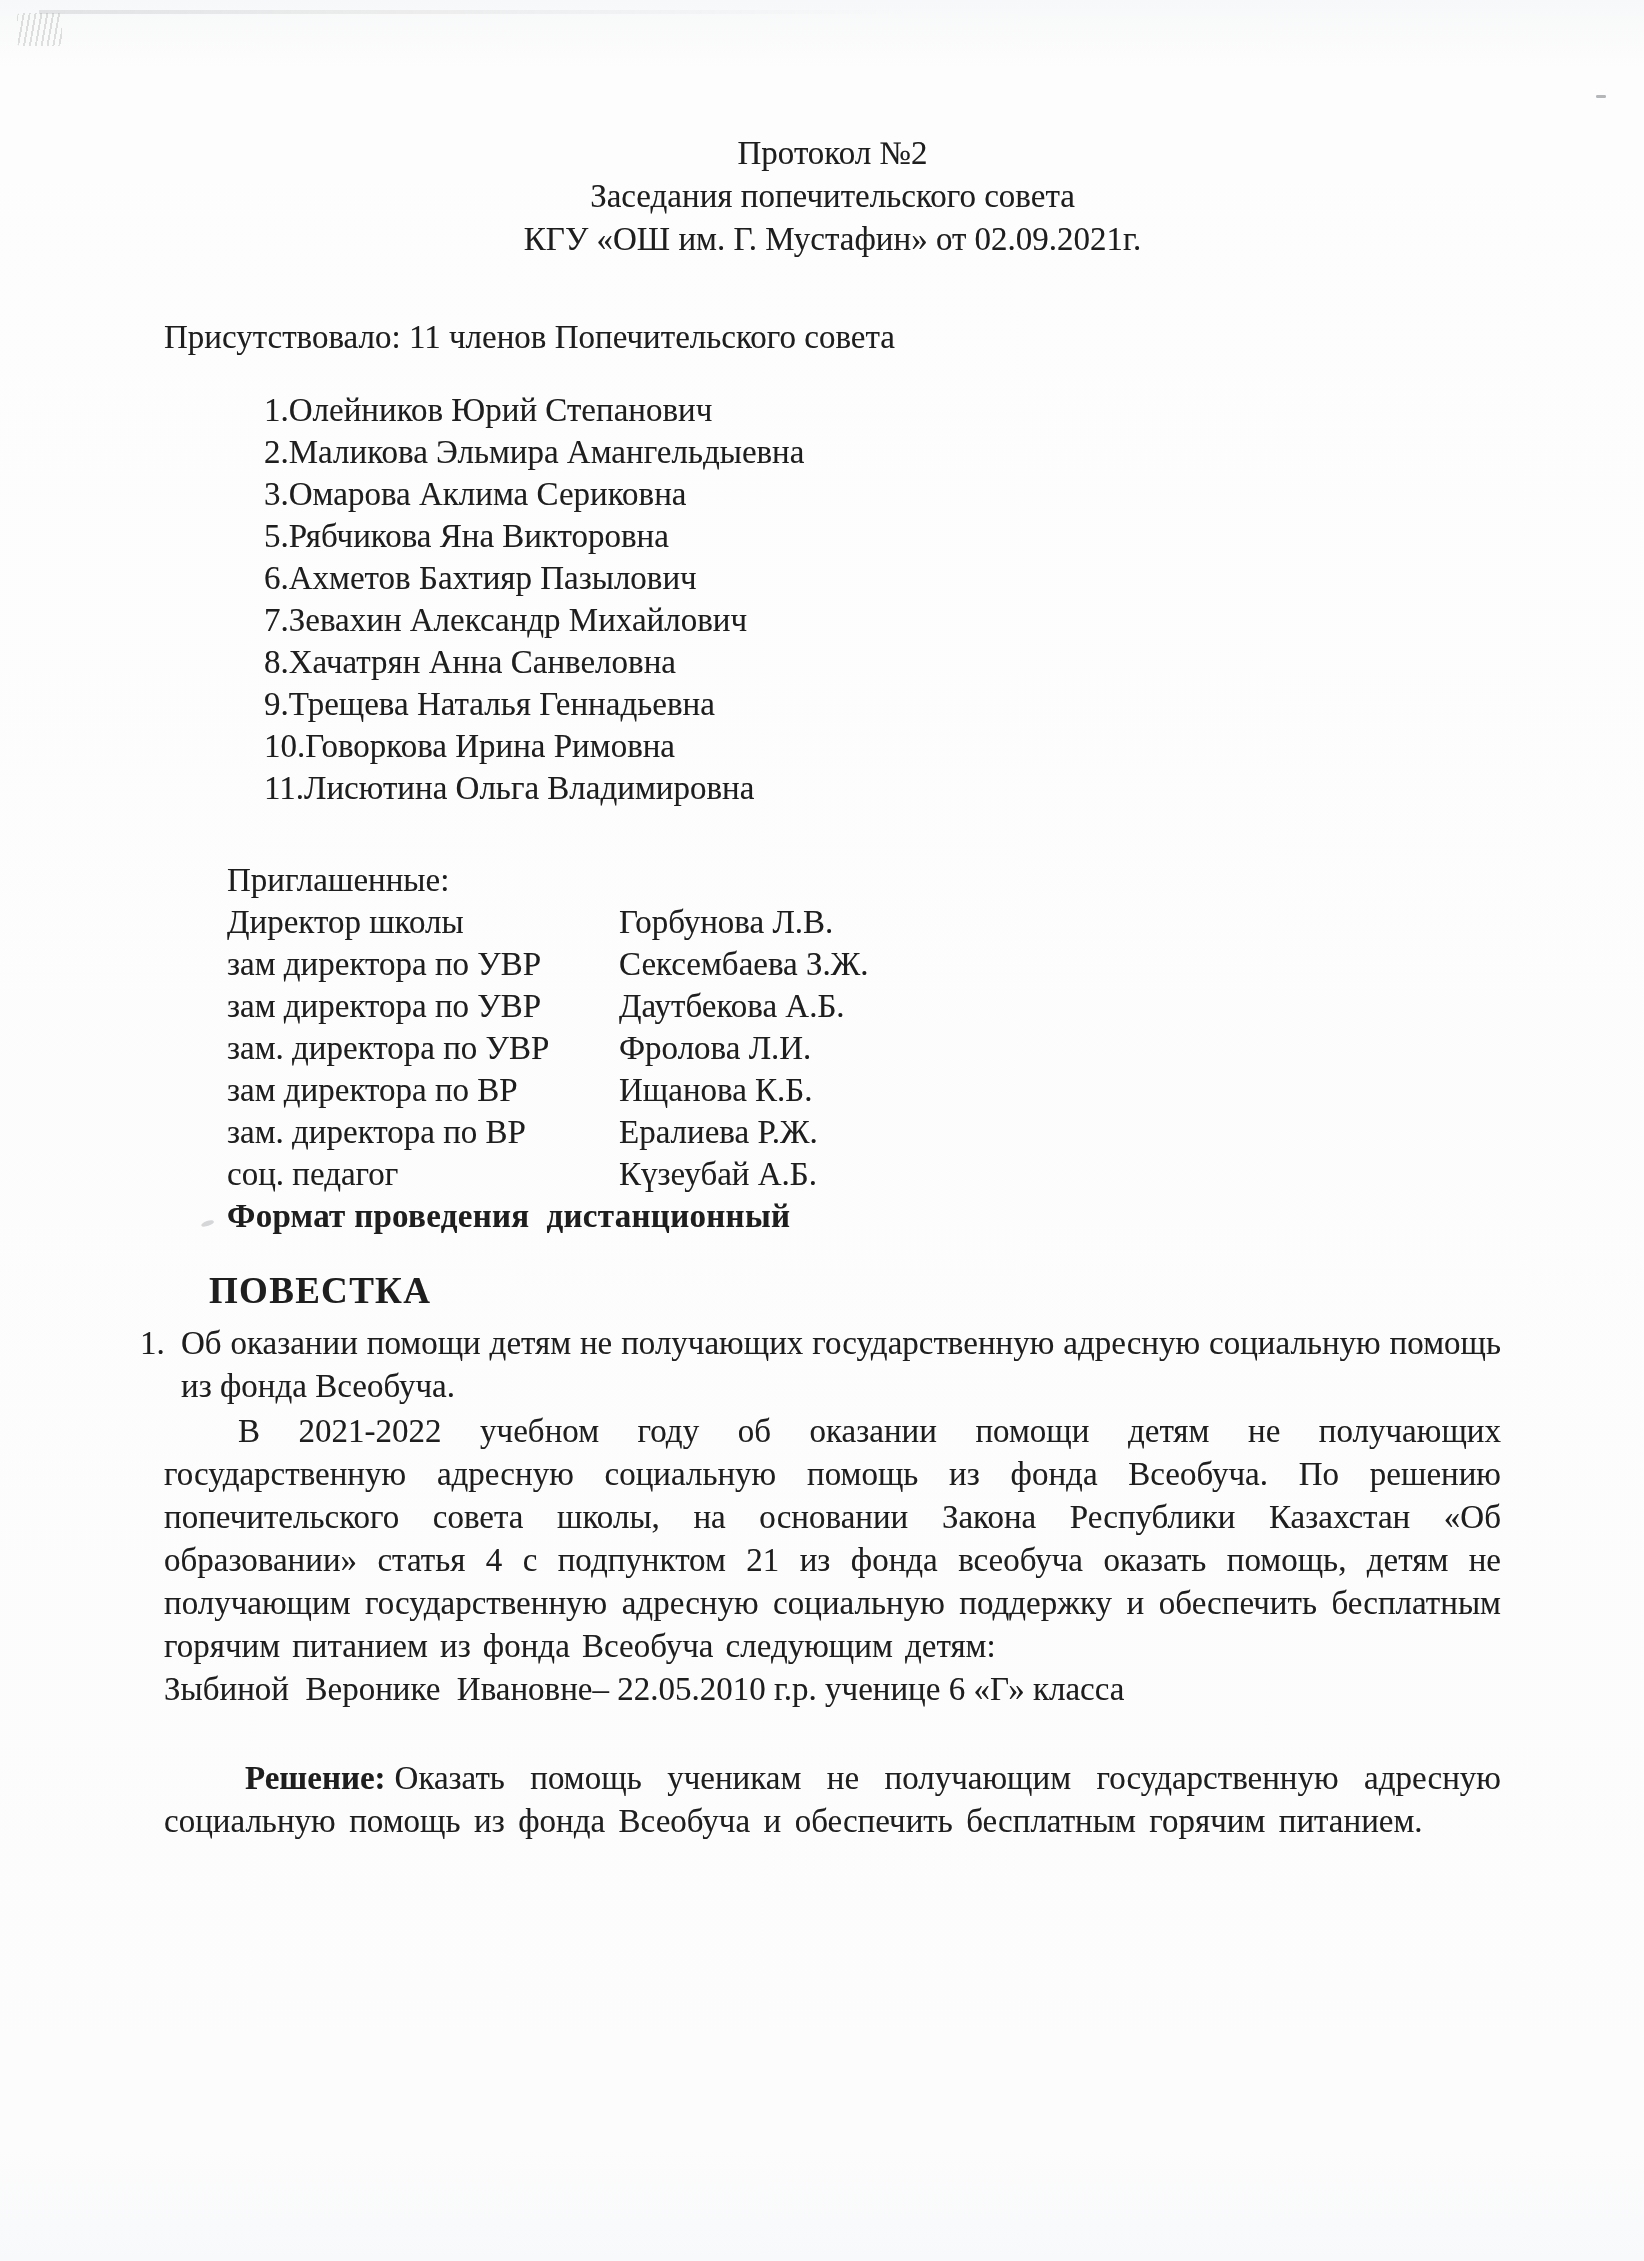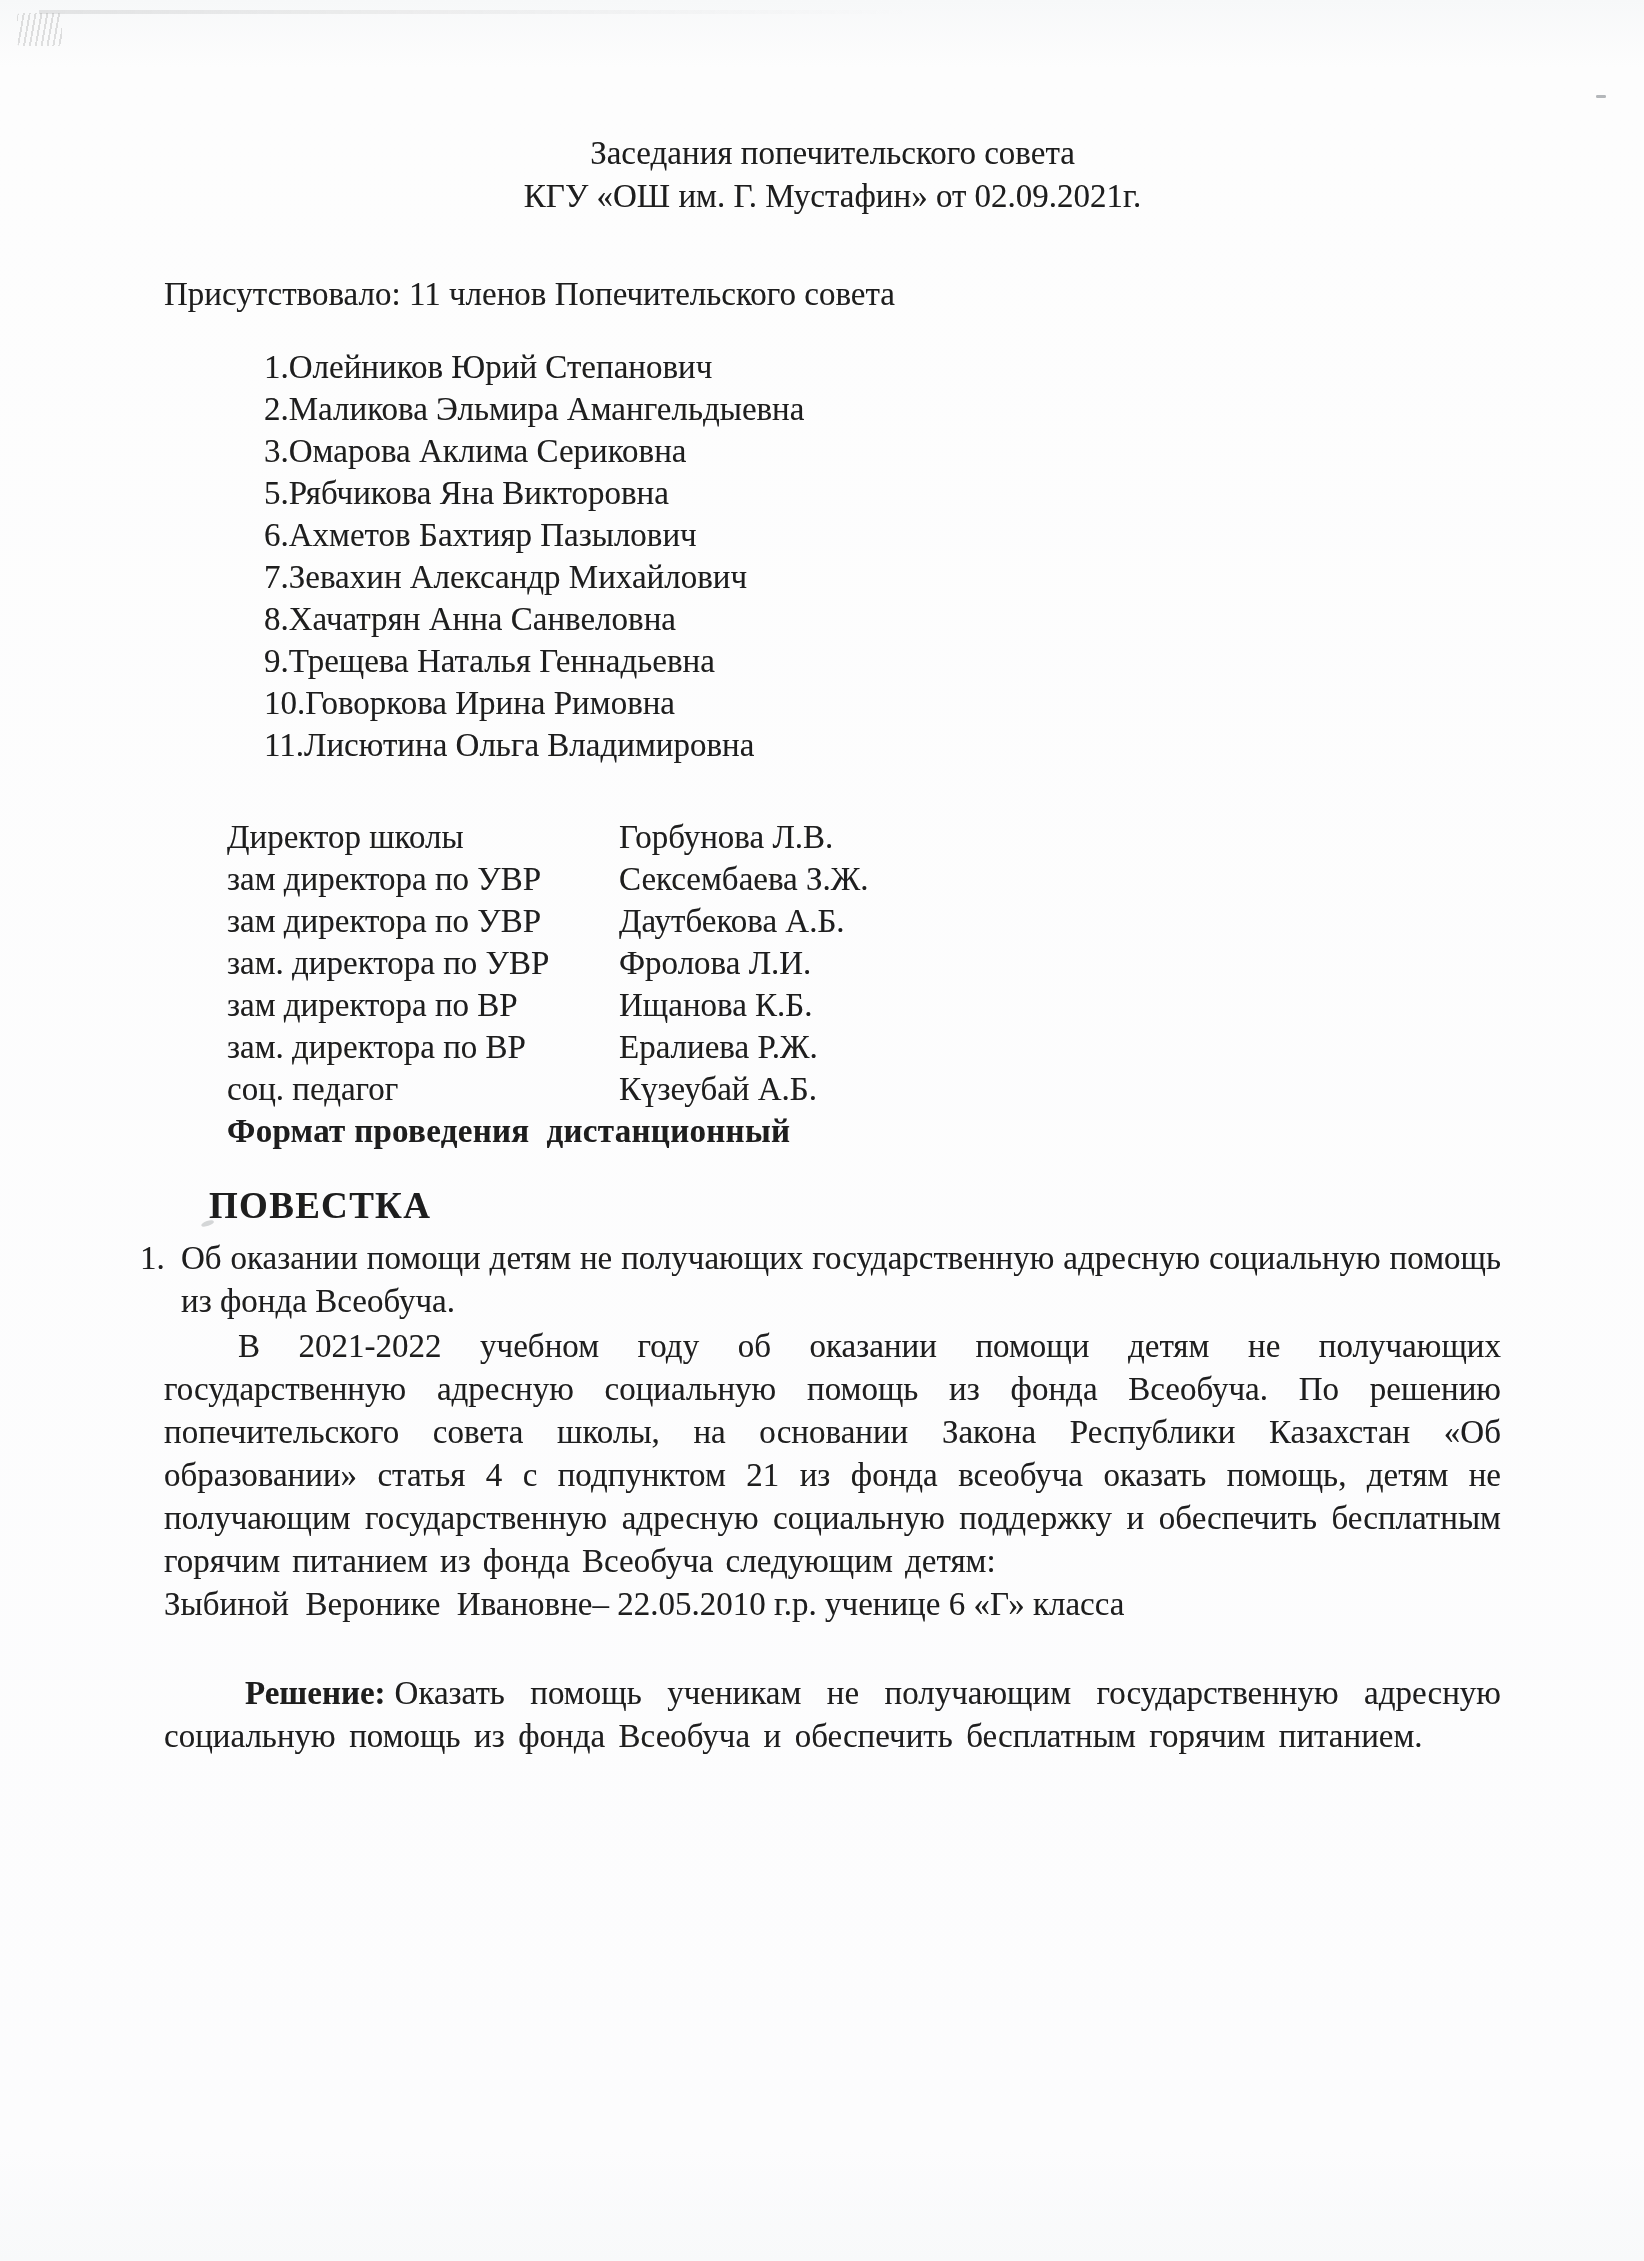--- a/index.html
+++ b/index.html
@@ -148,40 +148,42 @@
 <div class="page">
 
   <div class="smudge-top-left"></div>
   <div class="faint-top-line"></div>
   <div class="dash-right"></div>
   <div class="speck-left"></div>
 
   <div class="content">
 
     <div class="title">
+      <div>Протокол №2</div>
       <div>Заседания попечительского совета</div>
       <div>КГУ «ОШ им. Г. Мустафин» от 02.09.2021г.</div>
     </div>
 
     <div class="attendance">Присутствовало: 11 членов Попечительского совета</div>
 
     <div class="members">
       <div>1.Олейников Юрий Степанович</div>
       <div>2.Маликова Эльмира Амангельдыевна</div>
       <div>3.Омарова Аклима Сериковна</div>
       <div>5.Рябчикова Яна Викторовна</div>
       <div>6.Ахметов Бахтияр Пазылович</div>
       <div>7.Зевахин Александр Михайлович</div>
       <div>8.Хачатрян Анна Санвеловна</div>
       <div>9.Трещева Наталья Геннадьевна</div>
       <div>10.Говоркова Ирина Римовна</div>
       <div>11.Лисютина Ольга Владимировна</div>
     </div>
 
     <div class="invited">
+      <div class="invited-heading">Приглашенные:</div>
       <div class="invited-row">
         <span class="role">Директор школы</span><span class="iname">Горбунова Л.В.</span>
       </div>
       <div class="invited-row">
         <span class="role">зам директора по УВР</span><span class="iname">Сексембаева З.Ж.</span>
       </div>
       <div class="invited-row">
         <span class="role">зам директора по УВР</span><span class="iname">Даутбекова А.Б.</span>
       </div>
       <div class="invited-row">

